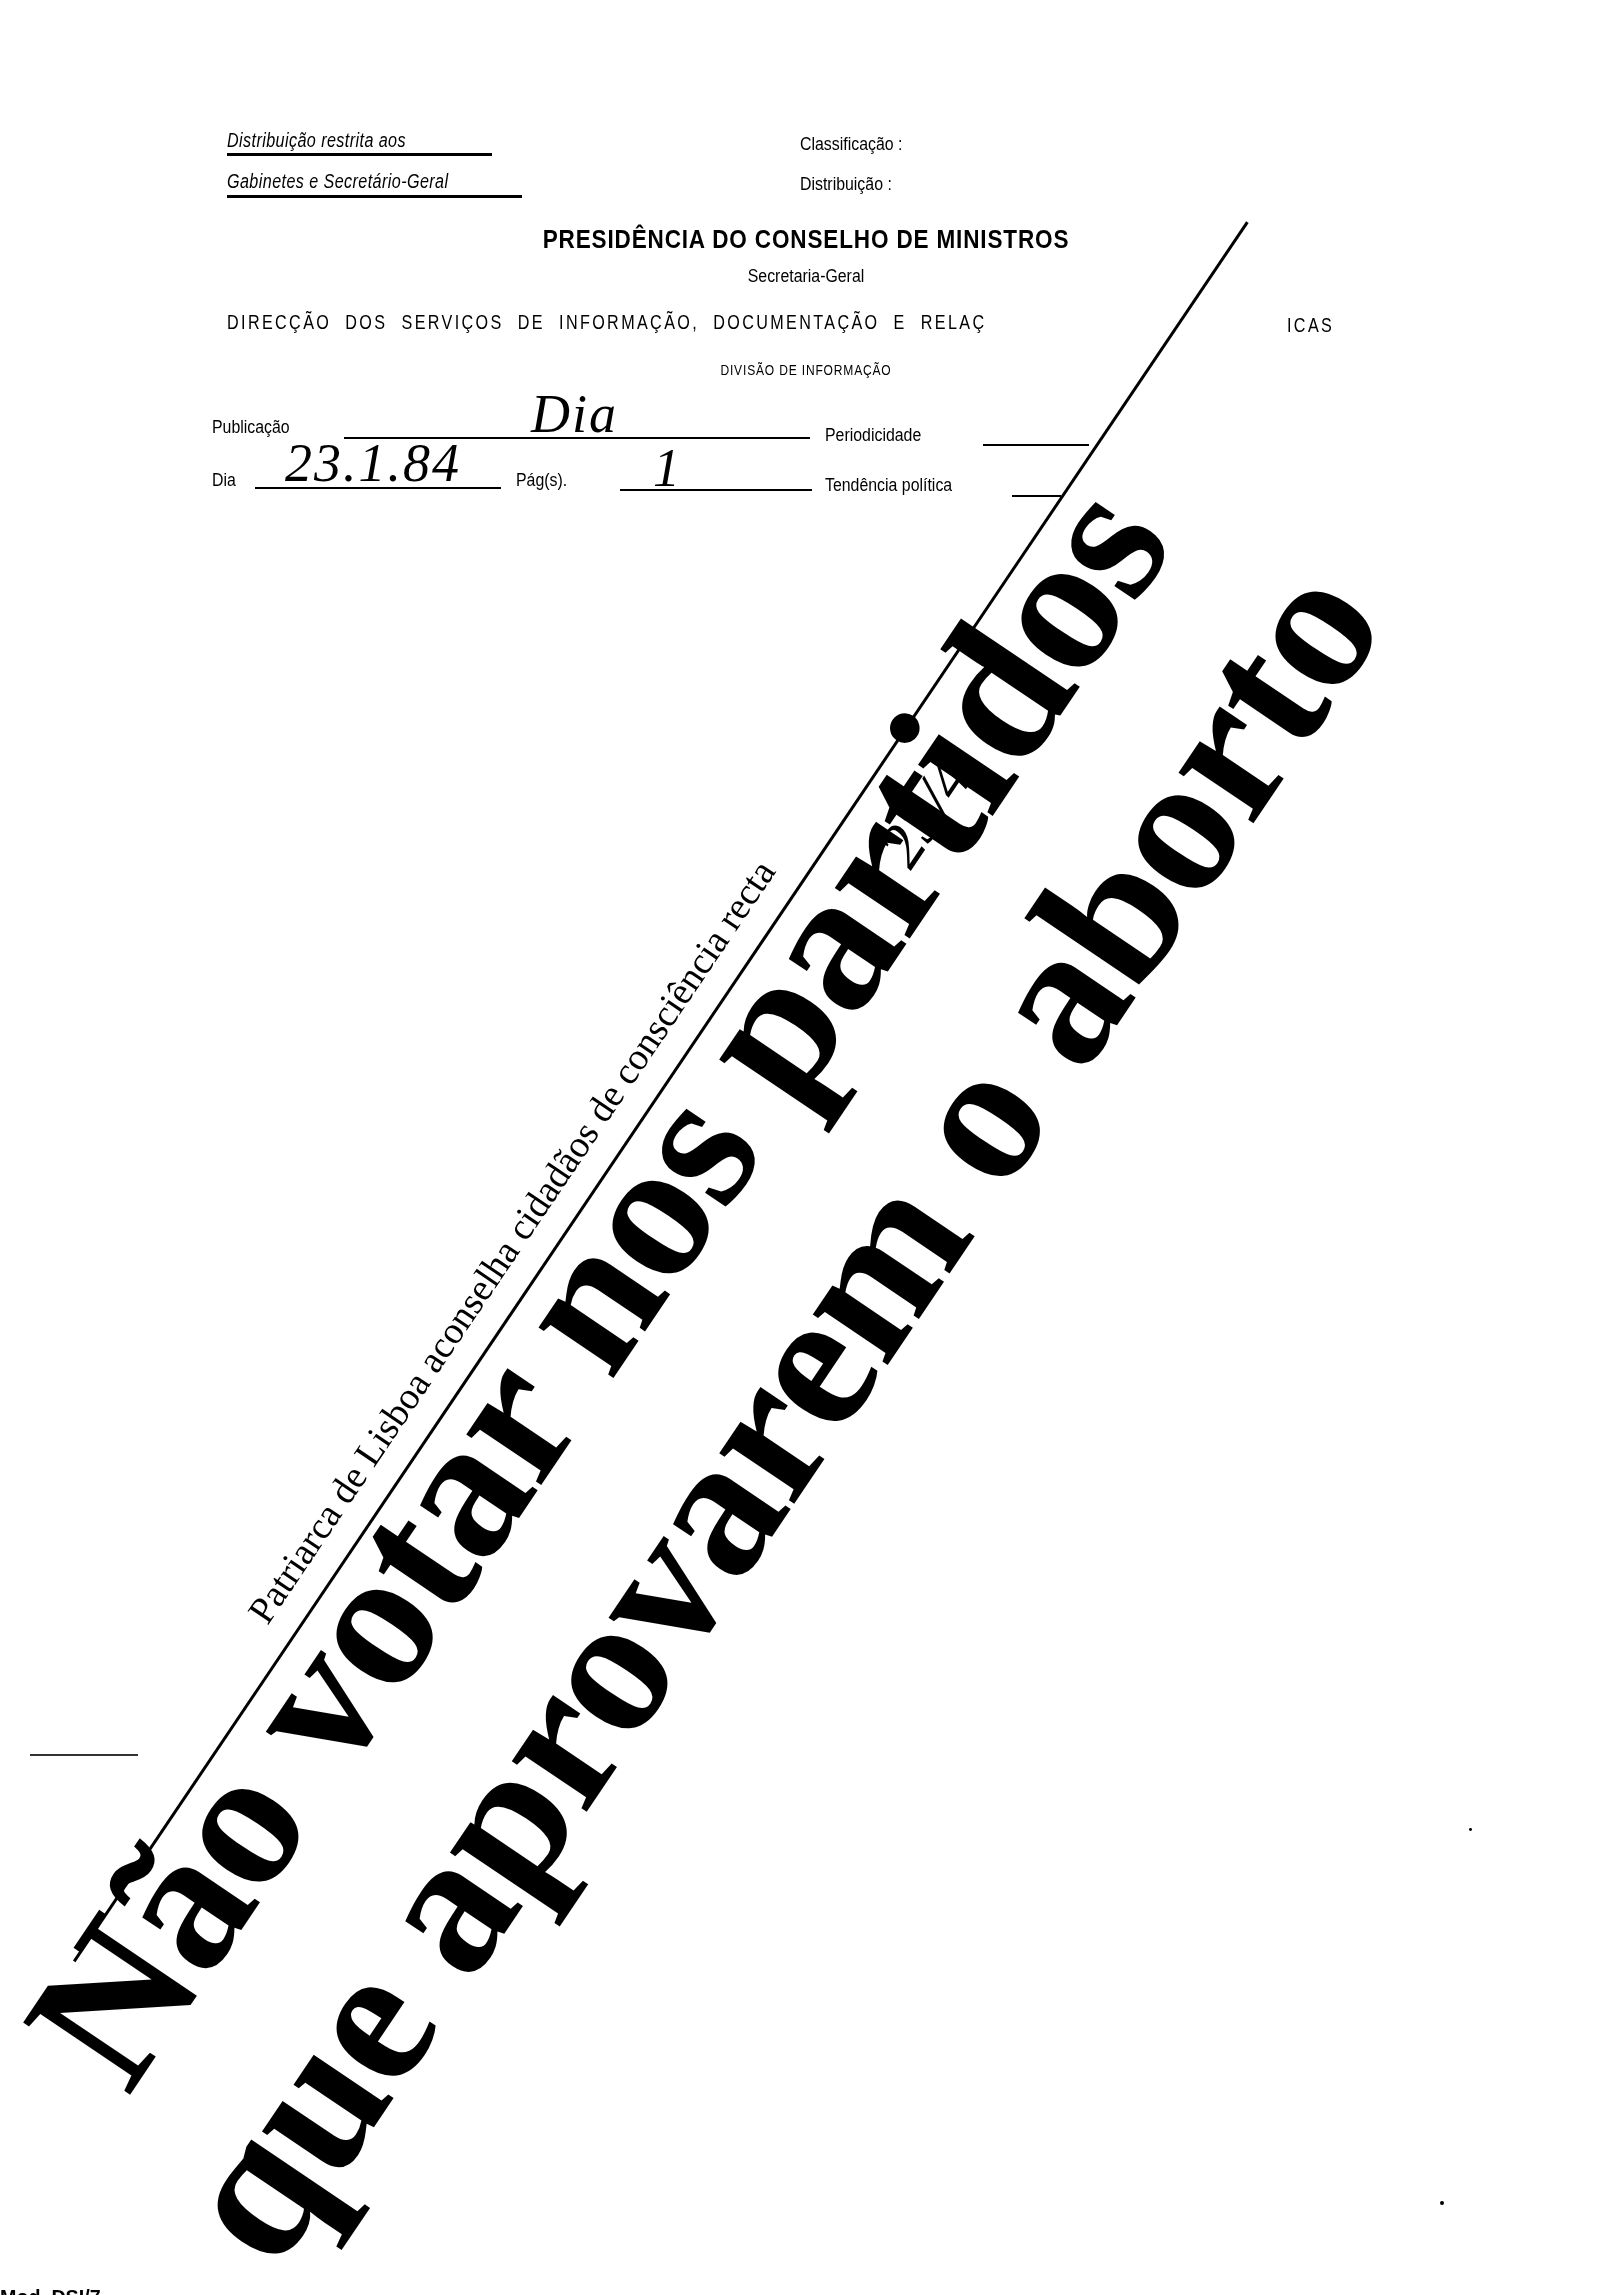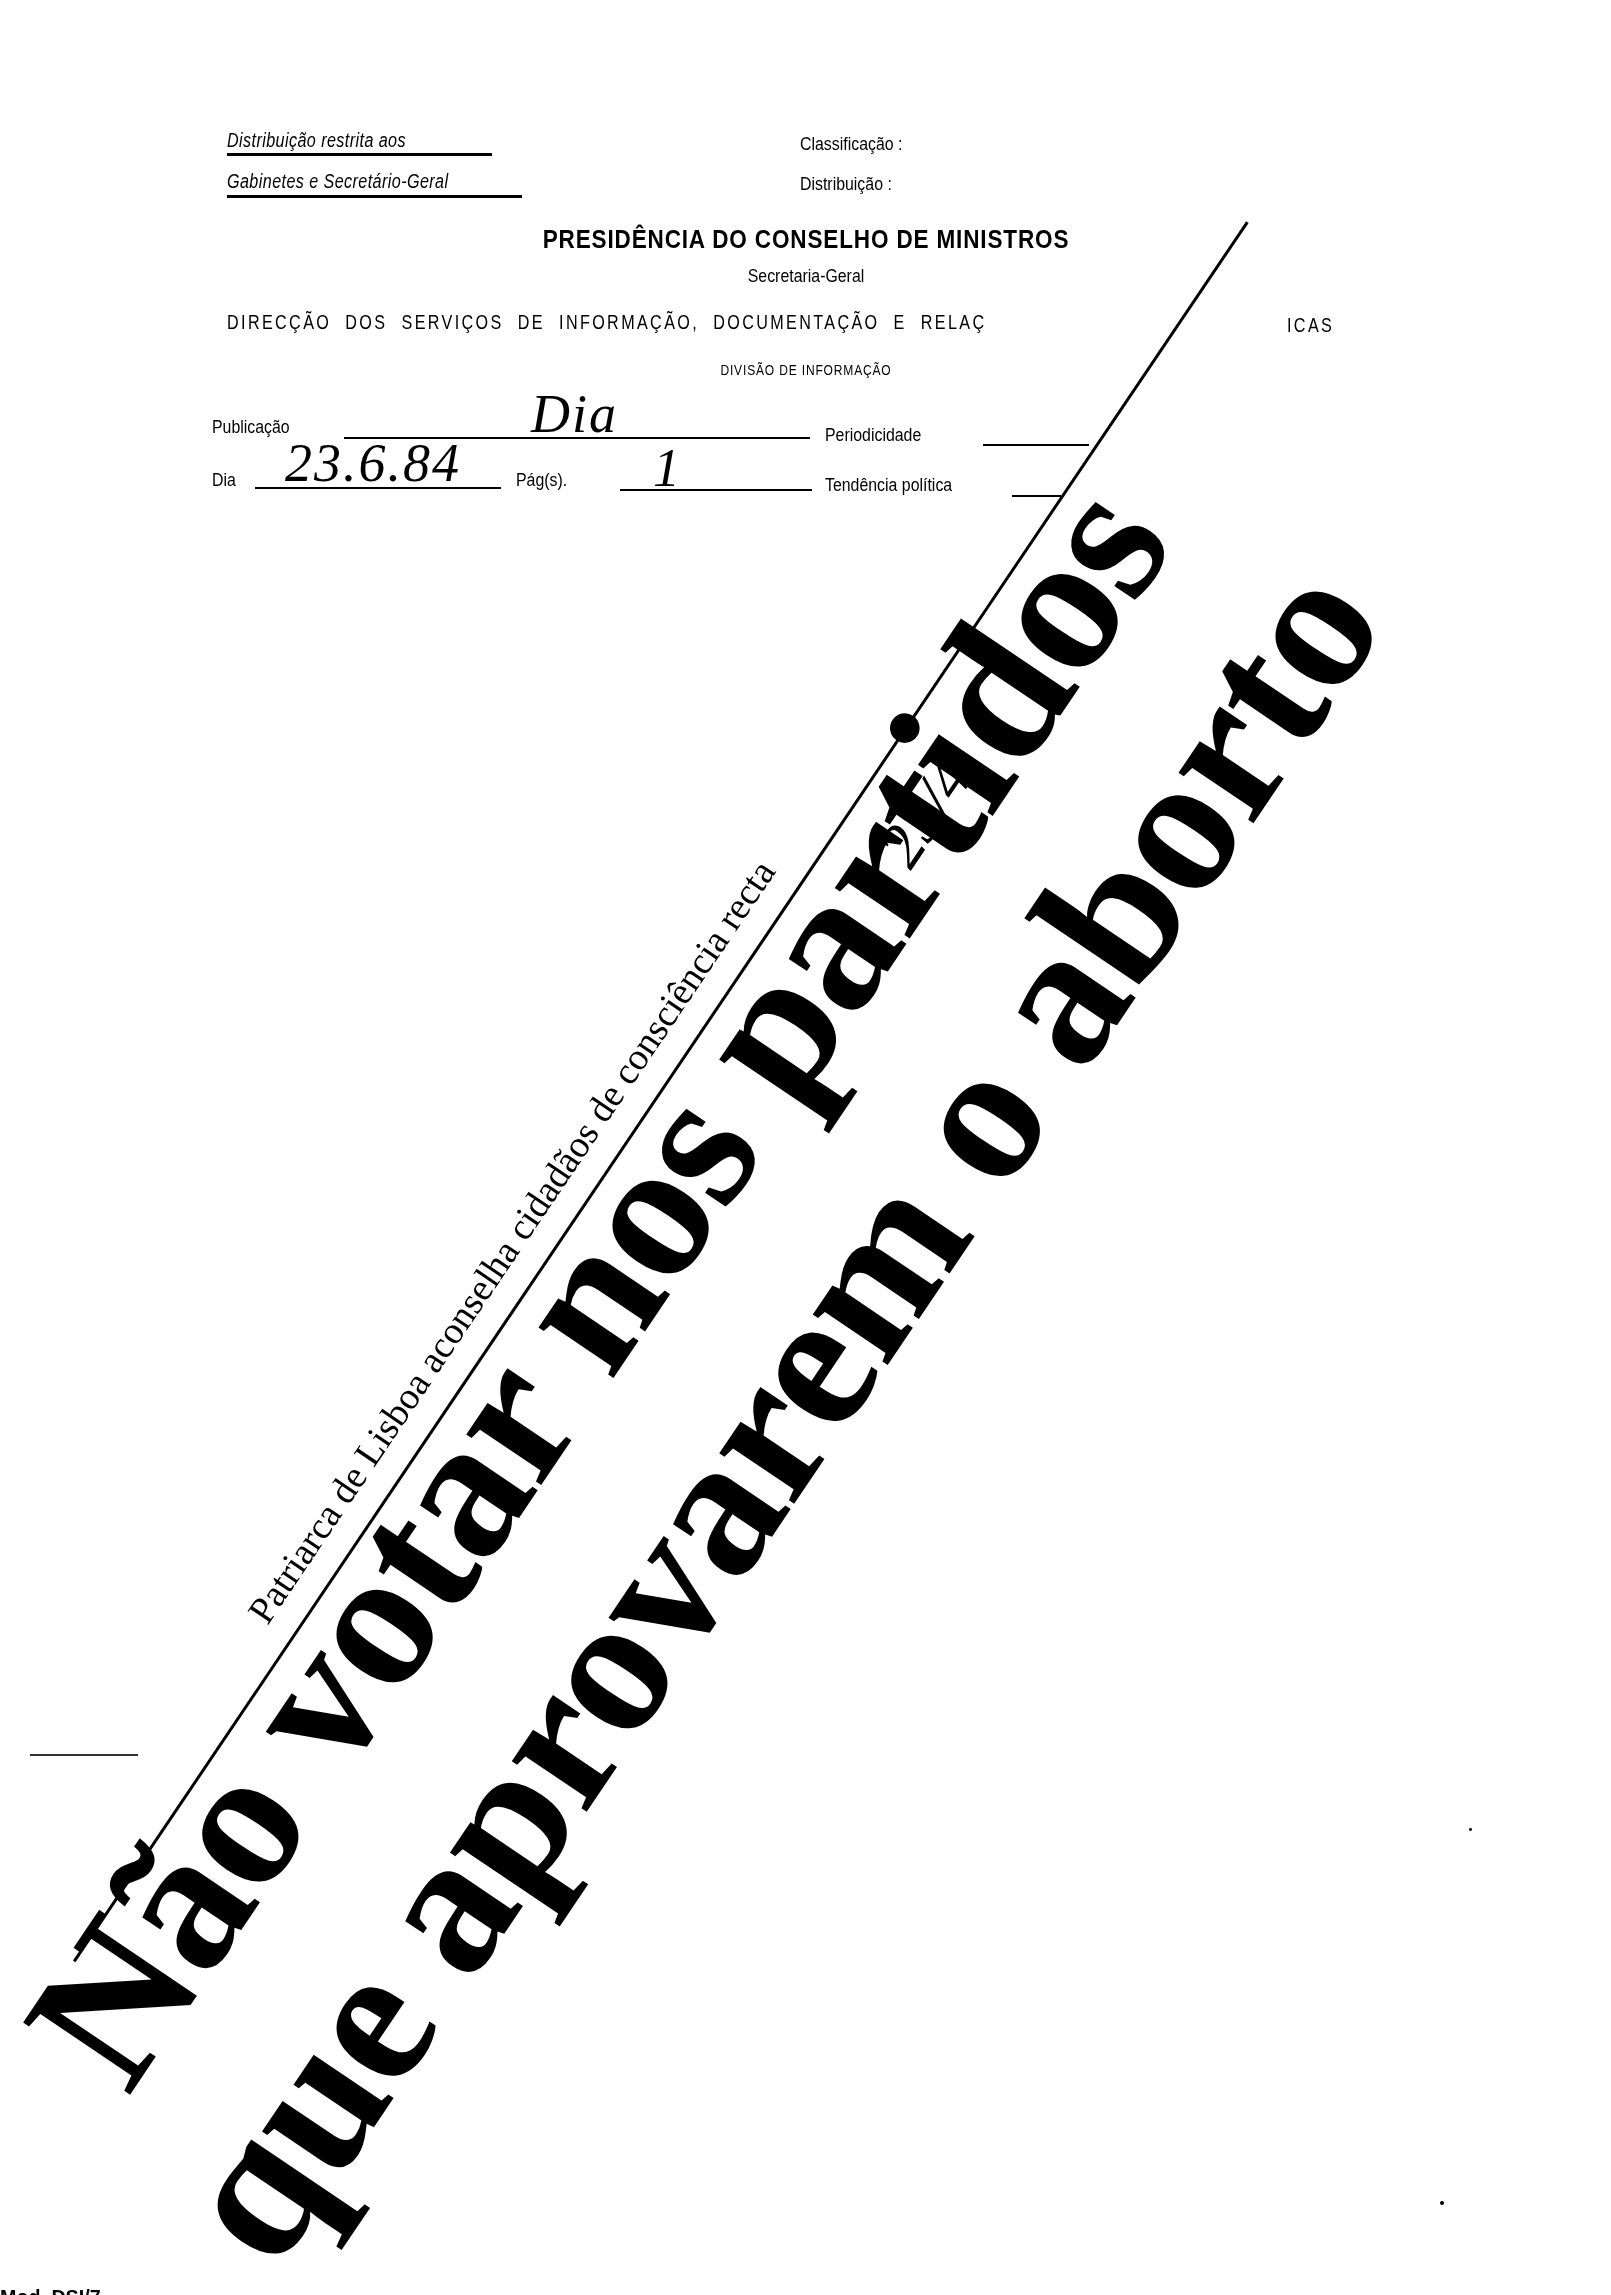--- a/index.html
+++ b/index.html
@@ -157,21 +157,21 @@
 <div class="abs field-label" style="left:212px; top:416px;">Publicação</div>
 <div class="underline" style="left:344px; top:437px; width:466px;"></div>
 <div class="abs hand" style="left:531px; top:383px;">Dia</div>
 
 <div class="abs field-label" style="left:825px; top:424px;">Periodicidade</div>
 <div class="underline" style="left:983px; top:444px; width:106px;"></div>
 <div class="abs" style="left:988px; top:423px; font-size:18.7px;"></div>
 
 <div class="abs field-label" style="left:212px; top:469px;">Dia</div>
 <div class="underline" style="left:255px; top:487px; width:246px;"></div>
-<div class="abs hand" style="left:285px; top:432px;">23.6.84</div>
+<div class="abs hand" style="left:285px; top:432px;">23.1.84</div>
 
 <div class="abs field-label" style="left:516px; top:469px;">Pág(s).</div>
 <div class="underline" style="left:620px; top:489px; width:192px;"></div>
 <div class="abs hand" style="left:653px; top:437px;">1</div>
 
 <div class="abs field-label" style="left:825px; top:474px;">Tendência política</div>
 <div class="underline" style="left:1012px; top:495px; width:49px;"></div>
 <div class="abs" style="left:1017px; top:472px; font-size:18.7px;"></div>
 
 <div class="clip-rotated">

